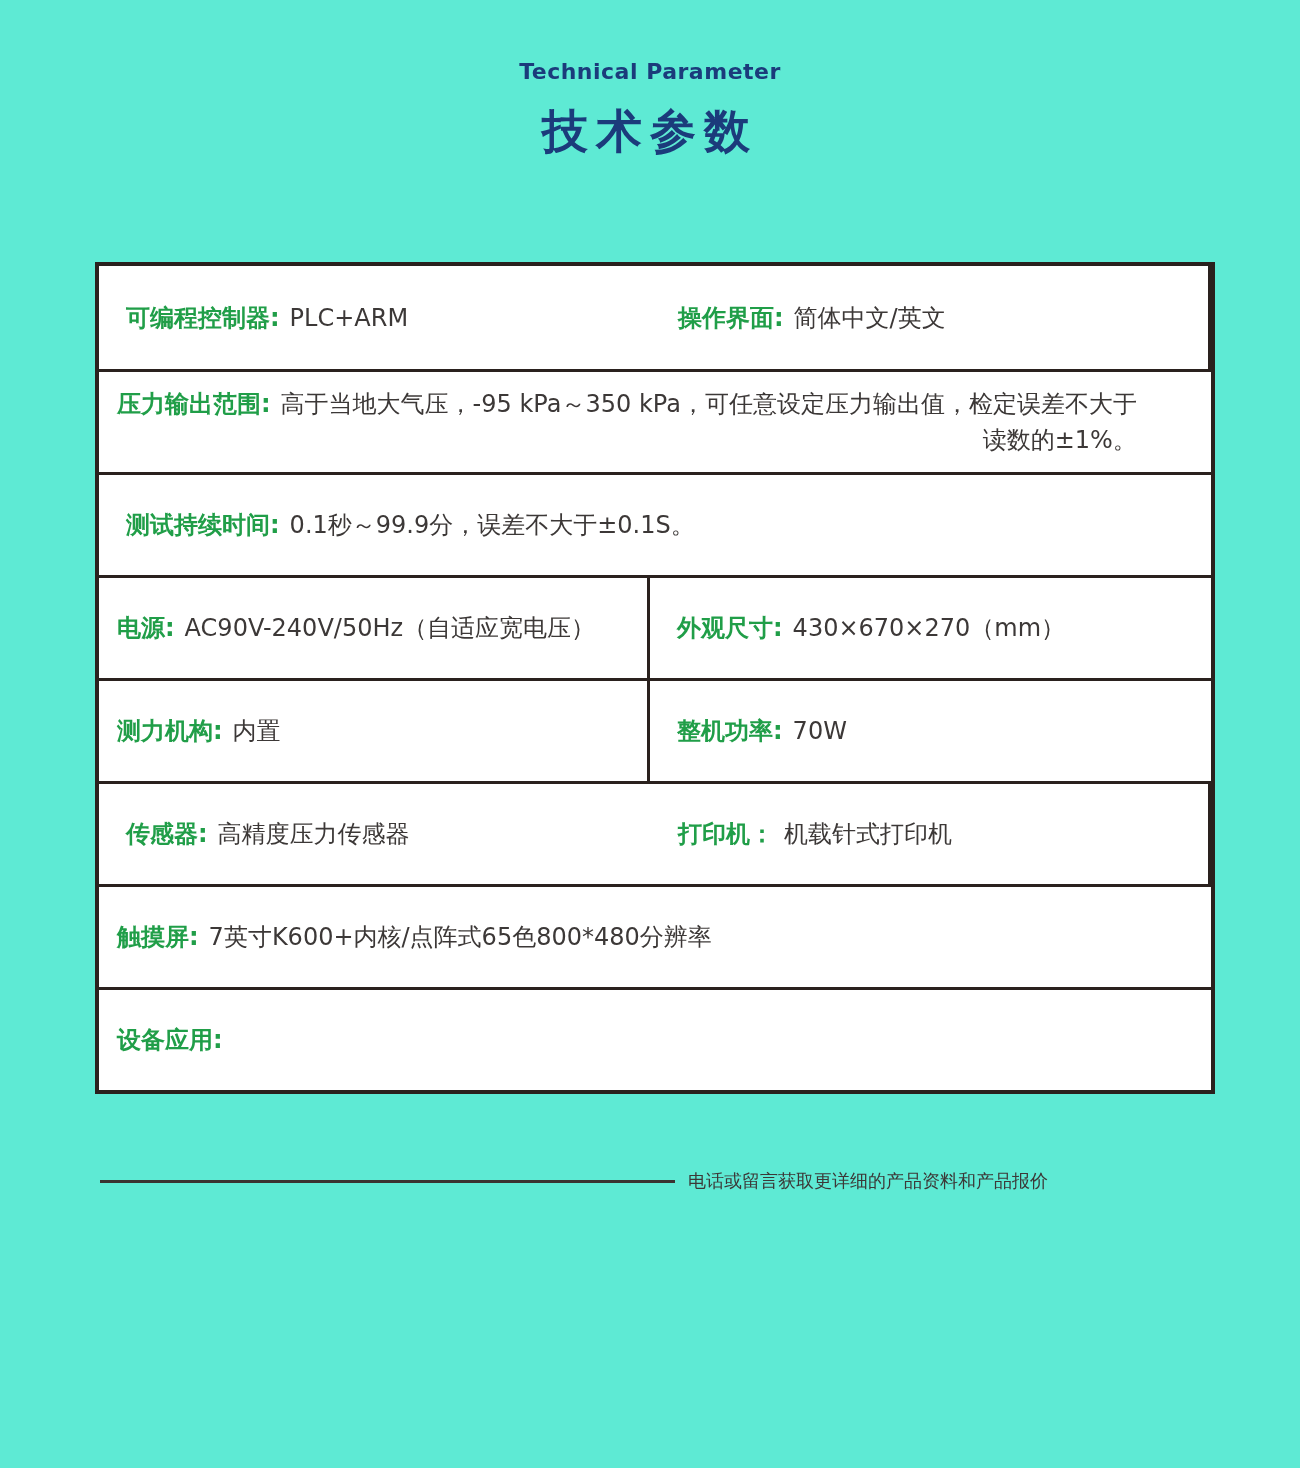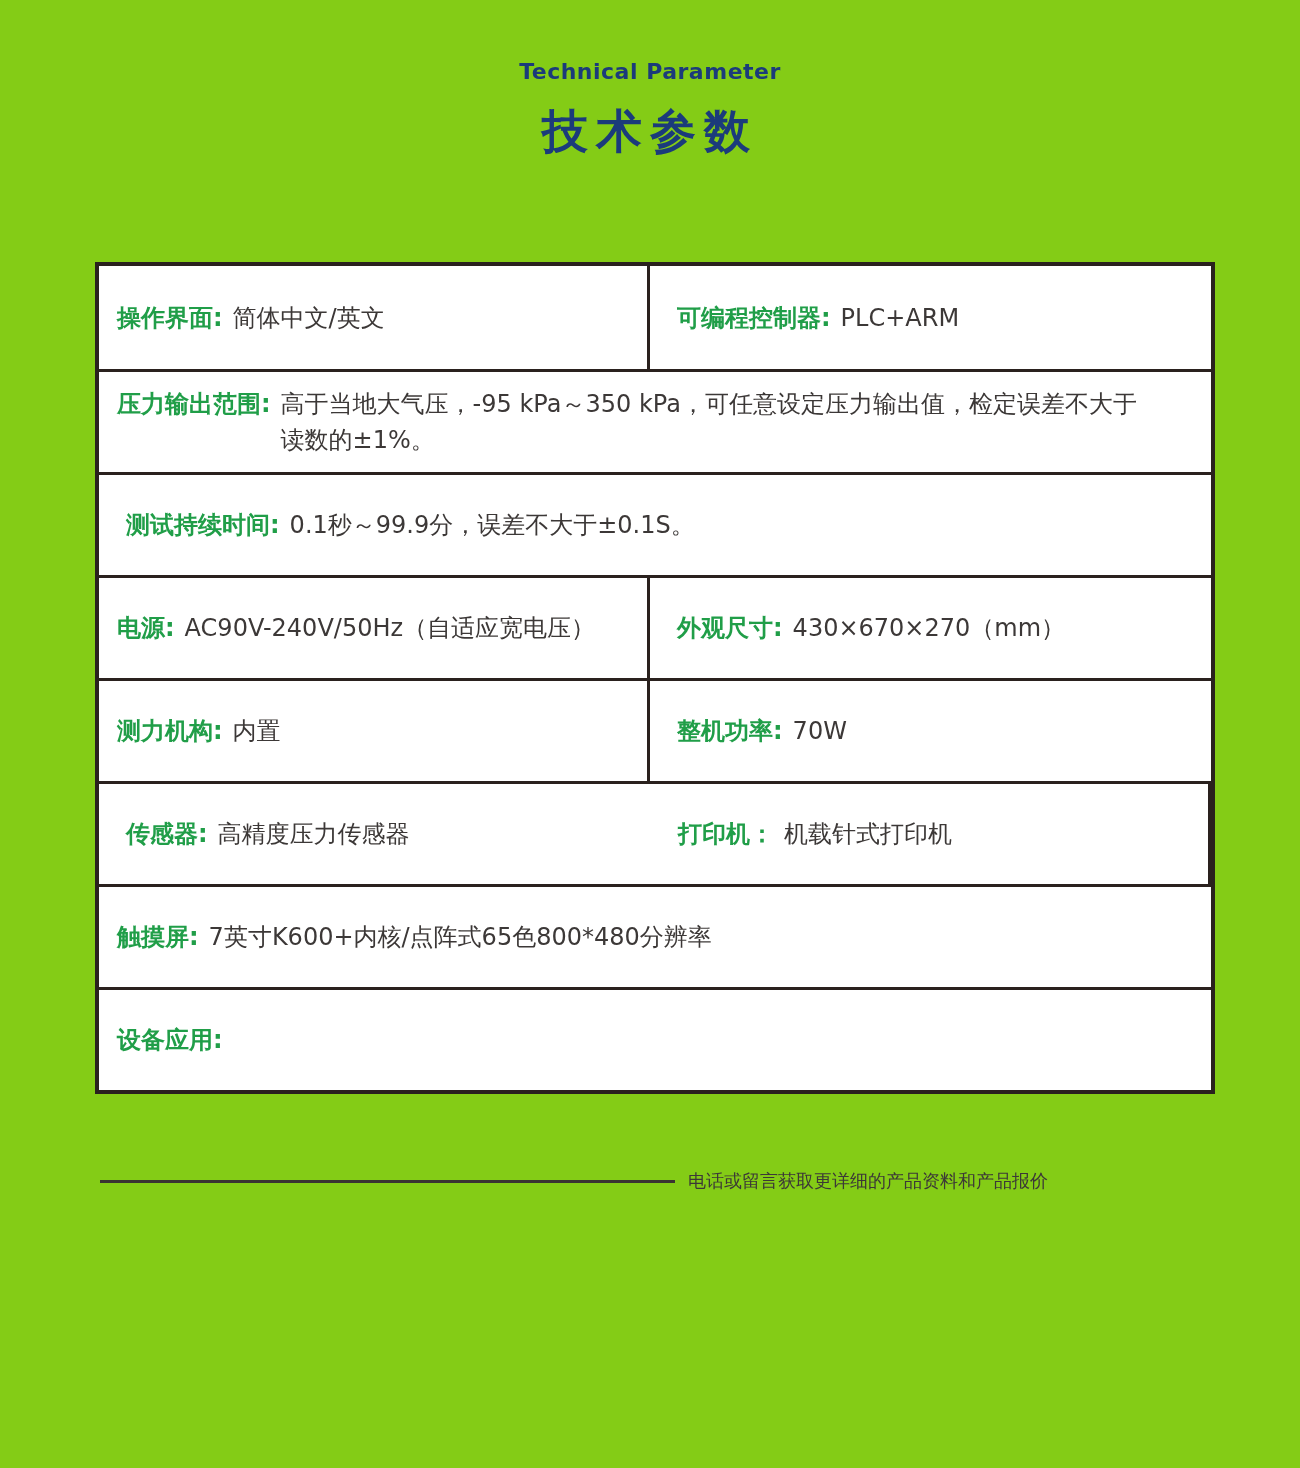--- a/index.html
+++ b/index.html
@@ -10,21 +10,21 @@
   }
   html,body{margin:0;padding:0;}
   body{
     background:#ffffff;
     font-family:"DejaVu Sans","Liberation Sans",sans-serif;
   }
   .page{
     position:relative;
     width:1300px;
     height:1468px;
-    background:#84cc16;
+    background:#5eead4;
     overflow:hidden;
   }
 
   
   .header{
     position:absolute;
     top:58px;
     left:0;
     width:100%;
     text-align:center;
@@ -79,20 +79,21 @@
   }
   .cell-right{
     flex:1;
     padding-left:27px;
     padding-right:10px;
   }
   .cell-full{
     flex:1;
     padding-left:18px;
     padding-right:14px;
+    text-align:right;
   }
   .pair{
     display:flex;
     align-items:flex-start;
   }
   .plabel{
     font-weight:700;
     color:var(--label-green);
     white-space:nowrap;
     margin-right:10px;
@@ -125,30 +126,30 @@
 <div class="page">
 
   <div class="header">
     <div class="subtitle">Technical Parameter</div>
     <div class="title">技术参数</div>
   </div>
 
   <div class="ptable">
 
     <div class="prow">
+      <div class="cell cell-right">
+        <span class="pair">
+          <span class="plabel">可编程控制器:</span>
+          <span class="pvalue">PLC+ARM</span>
+        </span>
+      </div>
       <div class="cell cell-left">
         <span class="pair">
           <span class="plabel">操作界面:</span>
           <span class="pvalue">简体中文/英文</span>
-        </span>
-      </div>
-      <div class="cell cell-right">
-        <span class="pair">
-          <span class="plabel">可编程控制器:</span>
-          <span class="pvalue">PLC+ARM</span>
         </span>
       </div>
     </div>
 
     <div class="prow">
       <div class="cell cell-full">
         <span class="pair">
           <span class="plabel">压力输出范围:</span>
           <span class="pvalue">
             <span class="vline">高于当地大气压，-95 kPa～350 kPa，可任意设定压力输出值，检定误差不大于</span>

